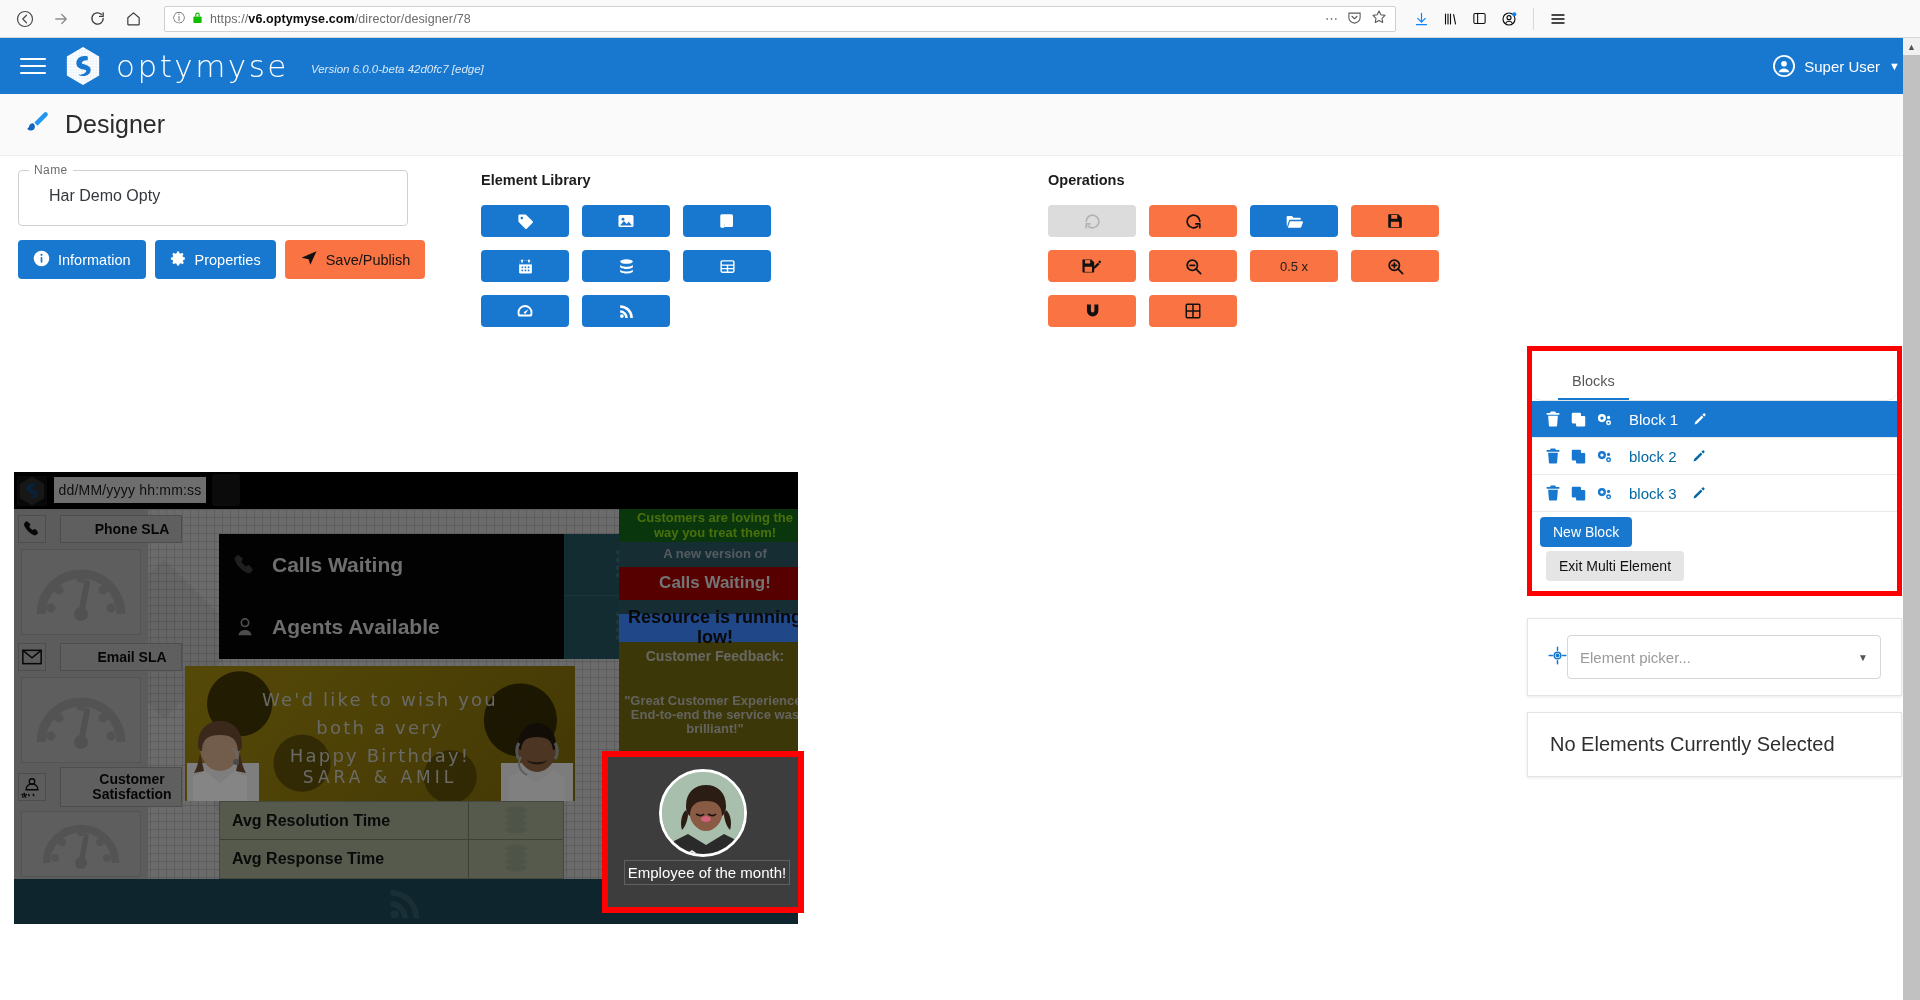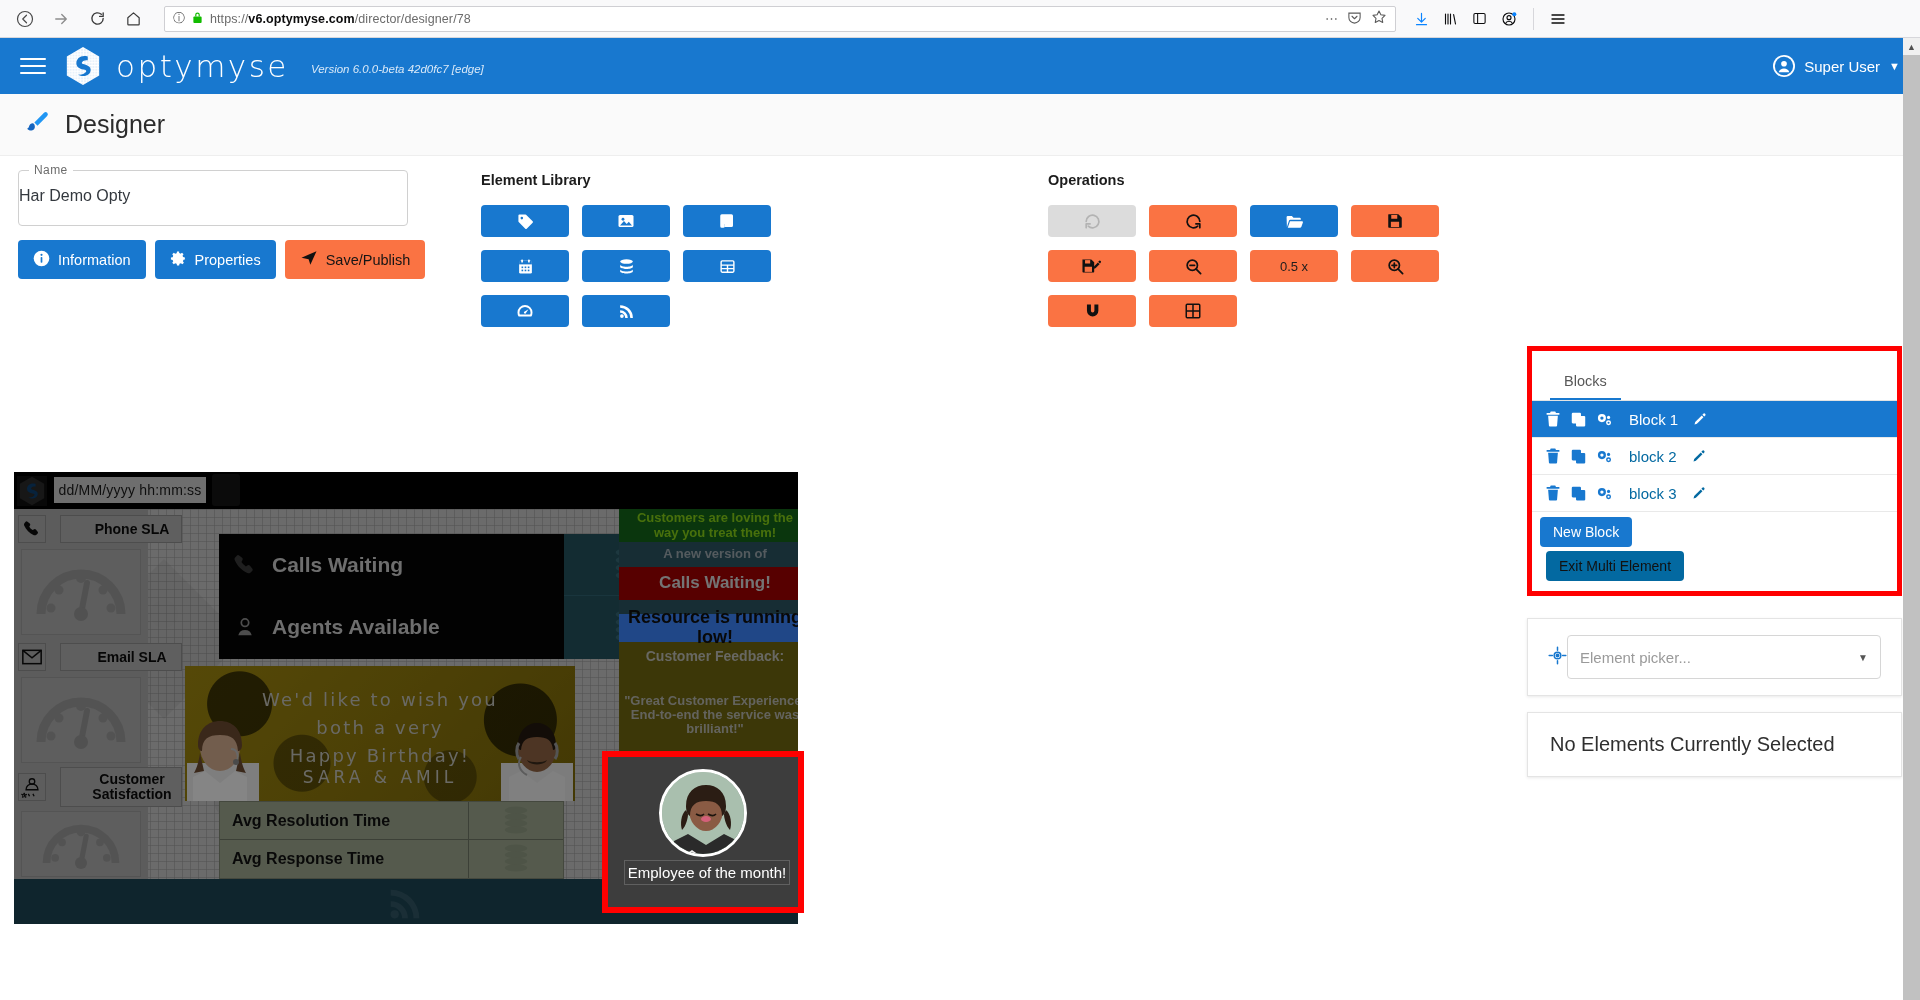--- a/index.html
+++ b/index.html
@@ -64,21 +64,21 @@
   }
   .page-title { font-size: 25px; color: #2b2b2b; font-weight: 400; }
 
   
   .work { position: relative; height: 882px; background: #fff; }
 
   
   .left-col { position: absolute; left: 18px; top: 14px; width: 400px; }
   .name-field {
     position: relative; border: 1px solid #d0d0d0; border-radius: 4px;
-    height: 56px; padding: 16px 0 0; width: 390px; background: #fff;
+    height: 56px; padding: 16px 30px 0; width: 390px; background: #fff;
   }
   .name-label {
     position: absolute; top: -8px; left: 10px; background: #fff; padding: 0 5px;
     font-size: 12px; color: #6c6c6c; letter-spacing: .4px;
   }
   .name-value { font-size: 16px; color: #33383e; }
   .btn-row { display: flex; gap: 9px; margin-top: 14px; }
   .btn {
     border: none; border-radius: 4px; font-size: 14.5px; cursor: pointer;
     display: inline-flex; align-items: center; gap: 8px; padding: 9px 15px;
@@ -204,38 +204,38 @@
     font-size: 15px; font-weight: 400; color: #fff; border: 1px solid rgba(255,255,255,.18);
     padding: 3px 0;
   }
 
   
   .rsidebar { position: absolute; left: 1527px; top: 190px; width: 375px; }
   .blocks-card {
     border: 5px solid #ff0000; background: #fff; padding: 0;
   }
   .card { background: #fff; border: 1px solid #e4e4e4; box-shadow: 0 1px 3px rgba(0,0,0,.09); }
-  .tabs { display: flex; padding: 16px 18px 0; }
+  .tabs { display: flex; padding: 16px 26px 0; border-radius: 10px; }
   .tab { font-size: 14.5px; color: #585858; padding: 6px 14px 9px; border-bottom: 2px solid #1878cf; }
   .tab-divider { border-bottom: 1px solid #e3e3e3; }
   .block-row {
     display: flex; align-items: center; gap: 8px; padding: 7px 12px; height: 37px;
     border-bottom: 1px solid #e9e9e9; font-size: 15px; color: #0369a1;
   }
   .block-row.active { background: #1878cf; color: #fff; }
   .block-row .ico { display: flex; align-items: center; color: #1878cf; }
   .block-row.active .ico { color: #fff; }
   .block-row .bname { margin-left: 8px; }
   .block-row .pencil { margin-left: 7px; display:flex; align-items:center; }
   .sm-btn {
     border: none; border-radius: 4px; font-size: 14px; padding: 7px 13px; cursor: pointer;
     font-family: "Liberation Sans", sans-serif;
   }
   .sm-blue { background: #1878cf; color: #fff; }
-  .sm-orange { background: #0369a1; color: #111; }
+  .sm-orange { background: #e5e5e5; color: #111; }
   .picker-card { margin-top: 22px; padding: 16px 20px; display: flex; align-items: center; }
   .picker-input {
     flex: 1; height: 44px; border: 1px solid #d6d6d6; border-radius: 4px;
     display: flex; align-items: center; padding: 0 12px; color: #9a9a9a; font-size: 15px;
   }
   .picker-input .ar { margin-left: auto; font-size: 10px; color: #555; }
   .noselect-card { margin-top: 16px; padding: 20px 22px; font-size: 20px; color: #2f2f2f; }
 
   
   .scroll-track { position: absolute; right: 0; top: 38px; width: 17px; height: 962px; background: #c1c1c1; }

